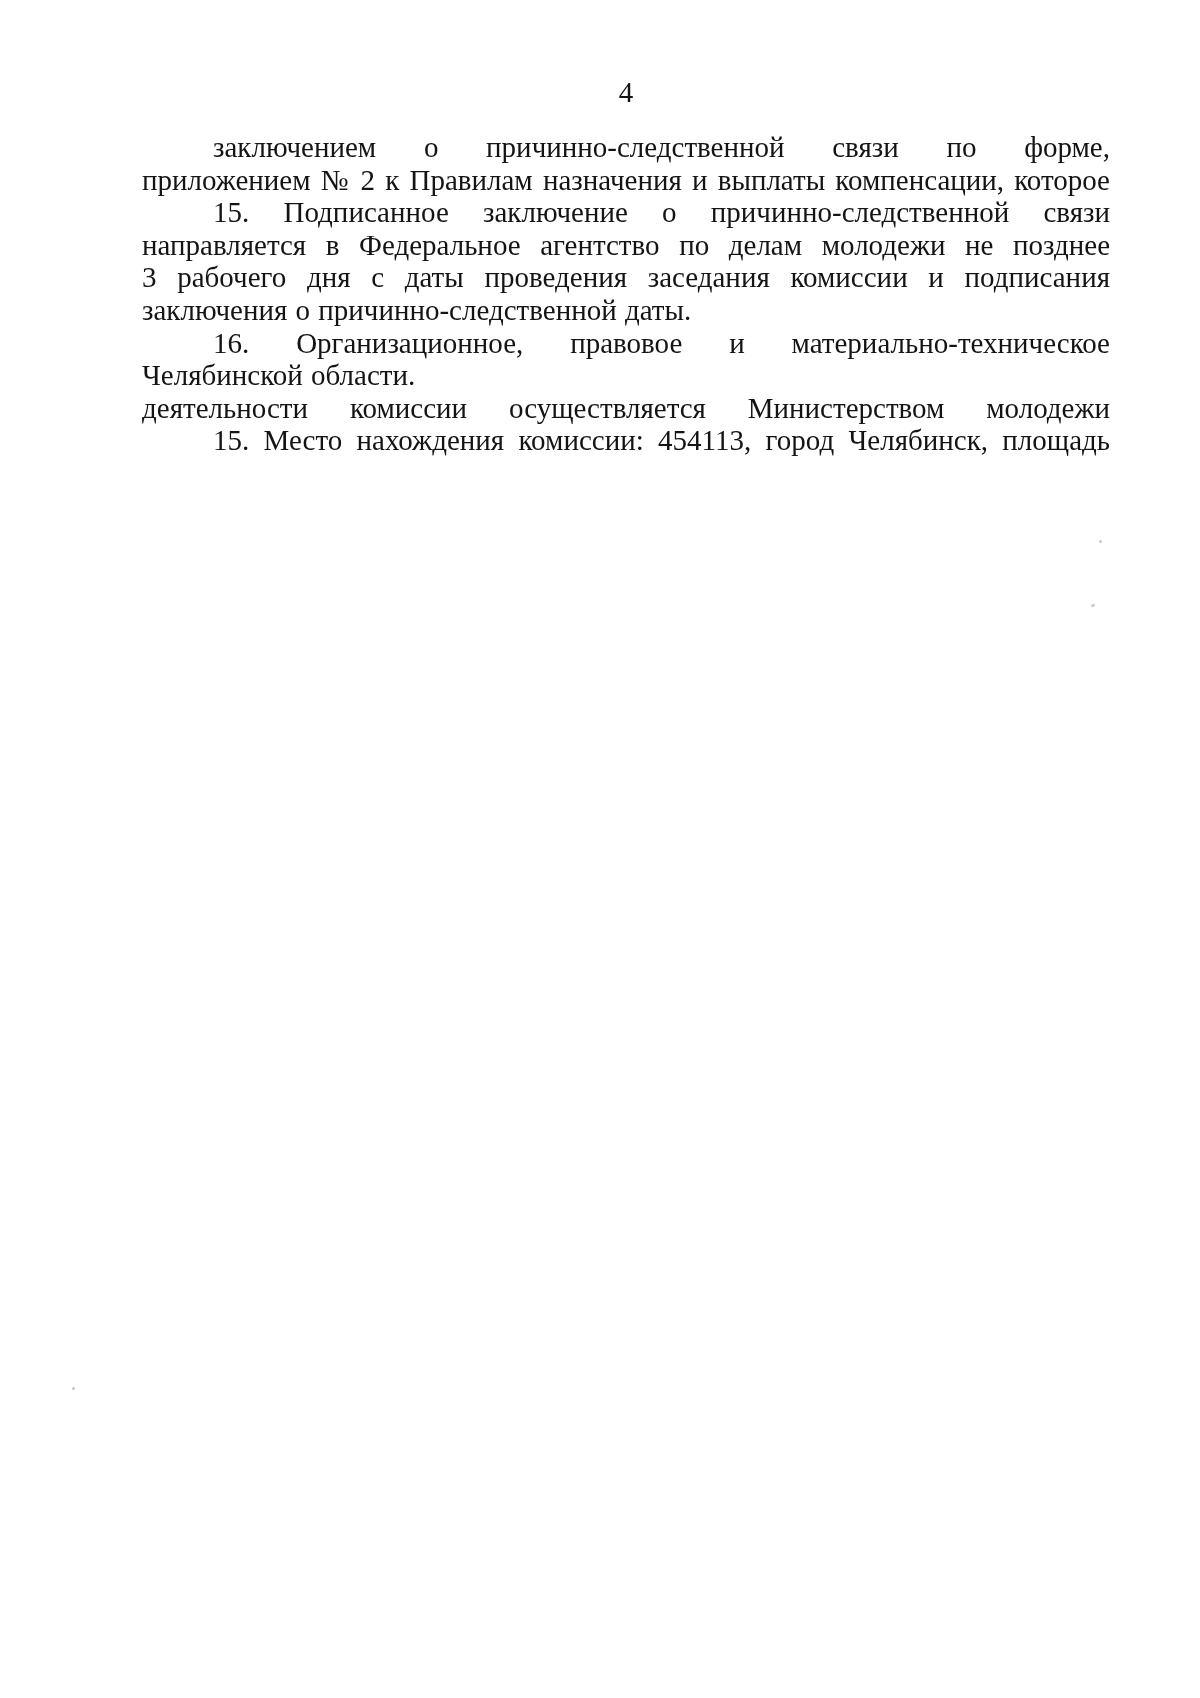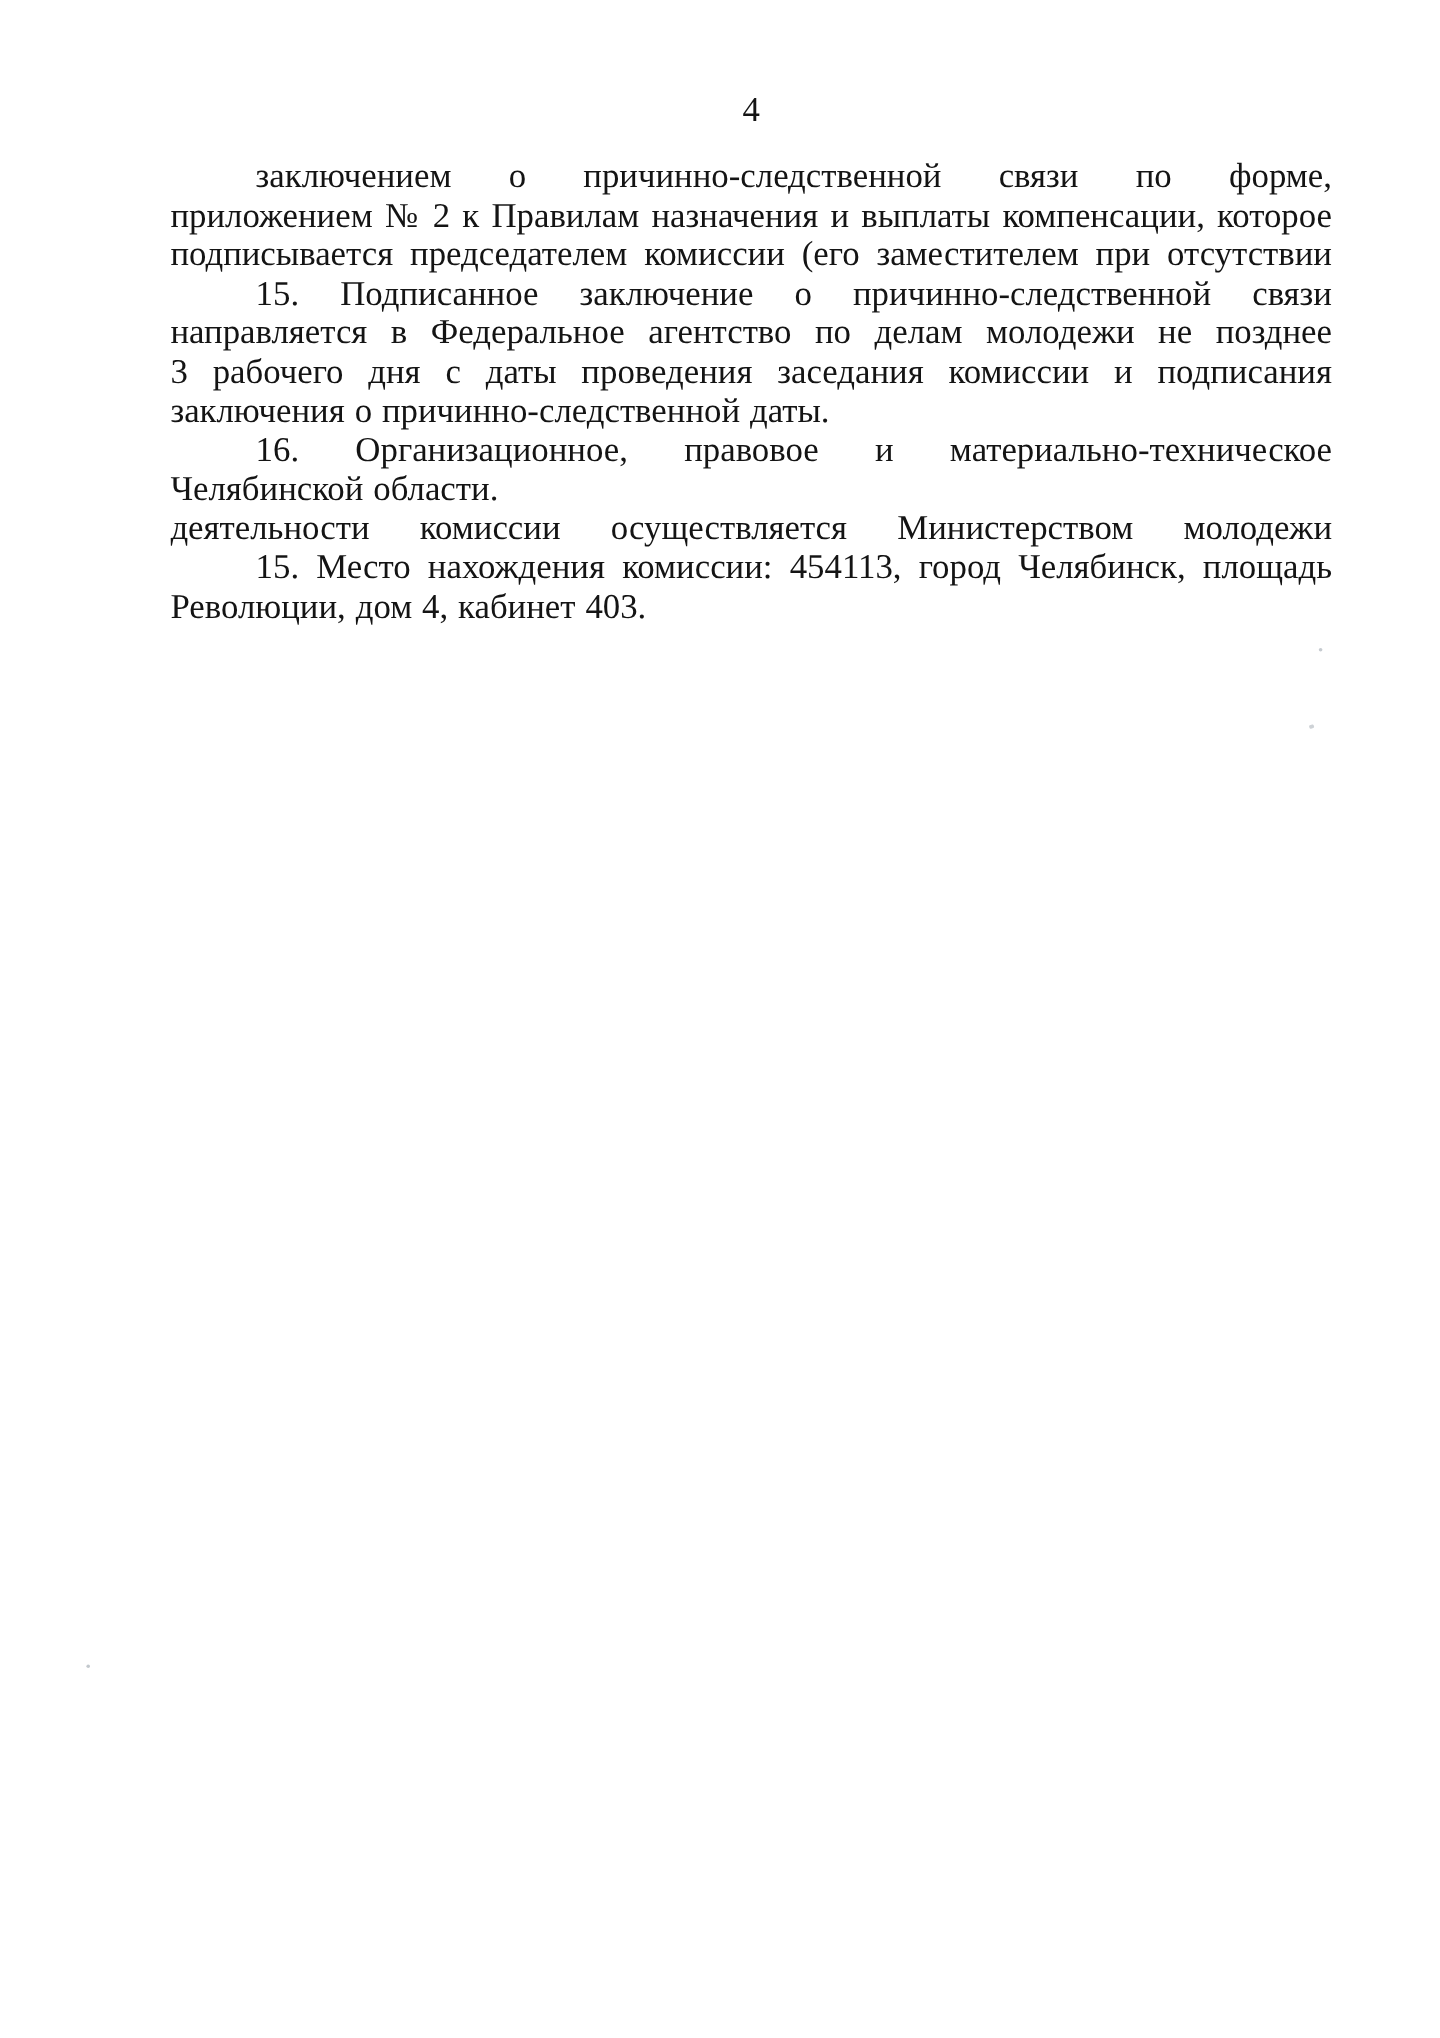--- a/index.html
+++ b/index.html
@@ -70,39 +70,37 @@
 
 <div class="page">
 
   <div class="page-number">4</div>
 
   <div class="doc-body">
 
     <div class="para">
       <div class="line first">заключением о причинно-следственной связи по форме, предусмотренной</div>
       <div class="line">приложением № 2 к Правилам назначения и выплаты компенсации, которое</div>
-      <div class="line">подписывается председателем комиссии (его заместителем при отсутствии</div>
     </div>
 
     <div class="para">
       <div class="line first">15. Подписанное заключение о причинно-следственной связи</div>
       <div class="line">направляется в Федеральное агентство по делам молодежи не позднее</div>
       <div class="line">3 рабочего дня с даты проведения заседания комиссии и подписания</div>
       <div class="line last">заключения о причинно-следственной даты.</div>
     </div>
 
     <div class="para">
       <div class="line first">16. Организационное, правовое и материально-техническое обеспечение</div>
       <div class="line last">Челябинской области.</div>
       <div class="line">деятельности комиссии осуществляется Министерством молодежи</div>
     </div>
 
     <div class="para">
       <div class="line first">15. Место нахождения комиссии: 454113, город Челябинск, площадь</div>
-      <div class="line last">Революции, дом 4, кабинет 403.</div>
     </div>
 
   </div>
 
   <div class="speck s1"></div>
   <div class="speck s2"></div>
   <div class="speck s3"></div>
 
 </div>
 

